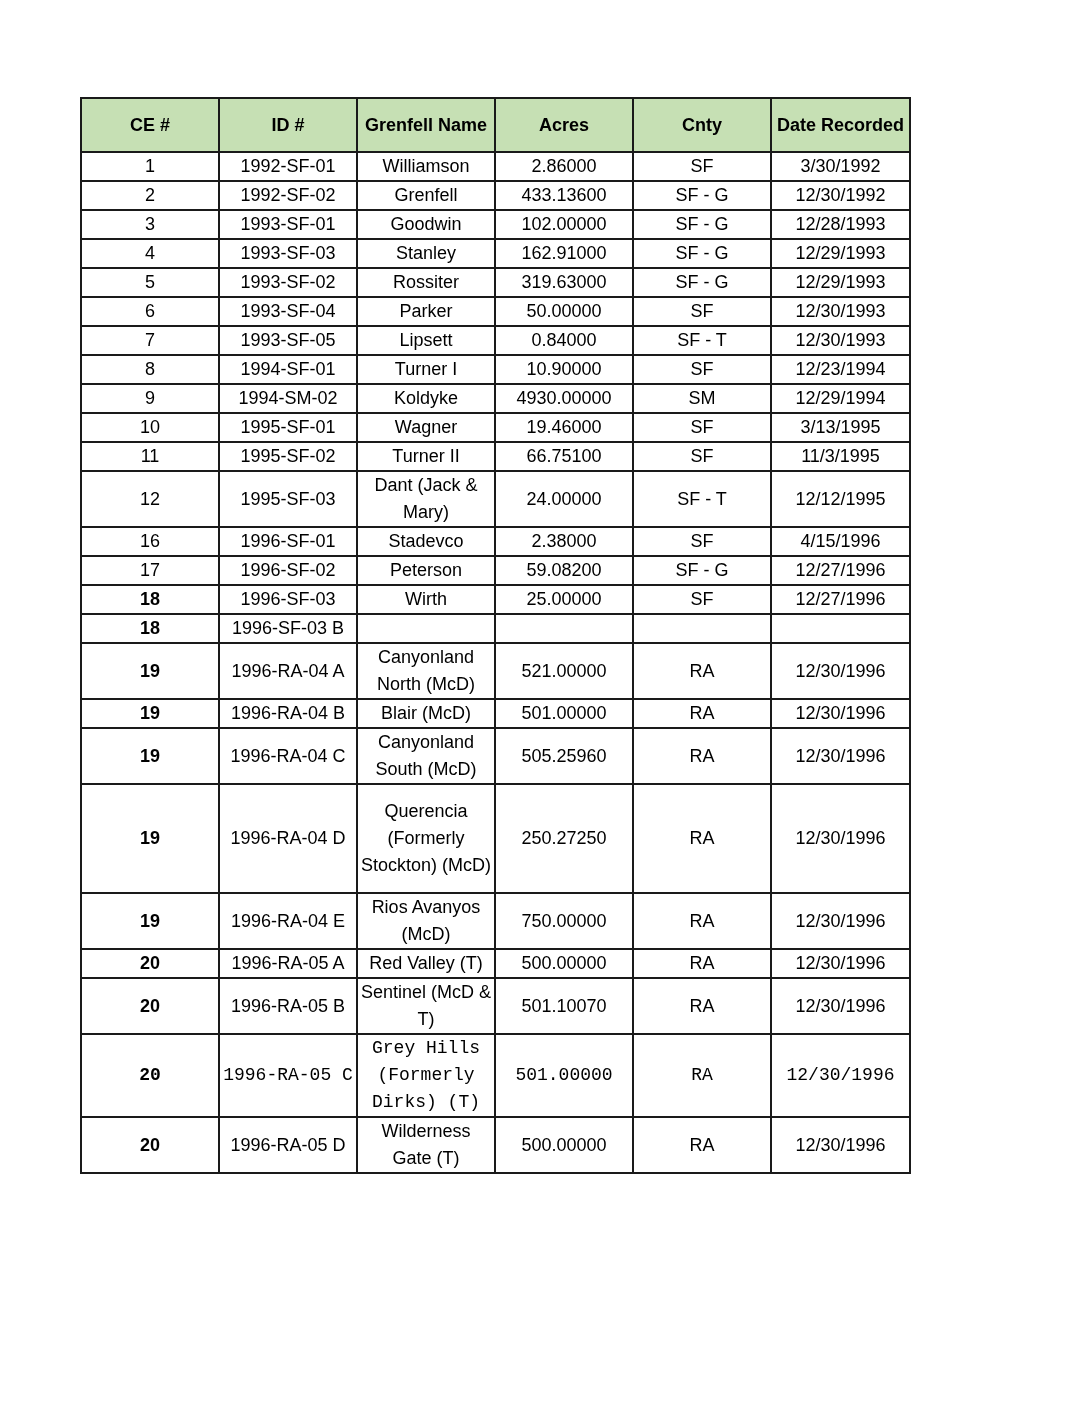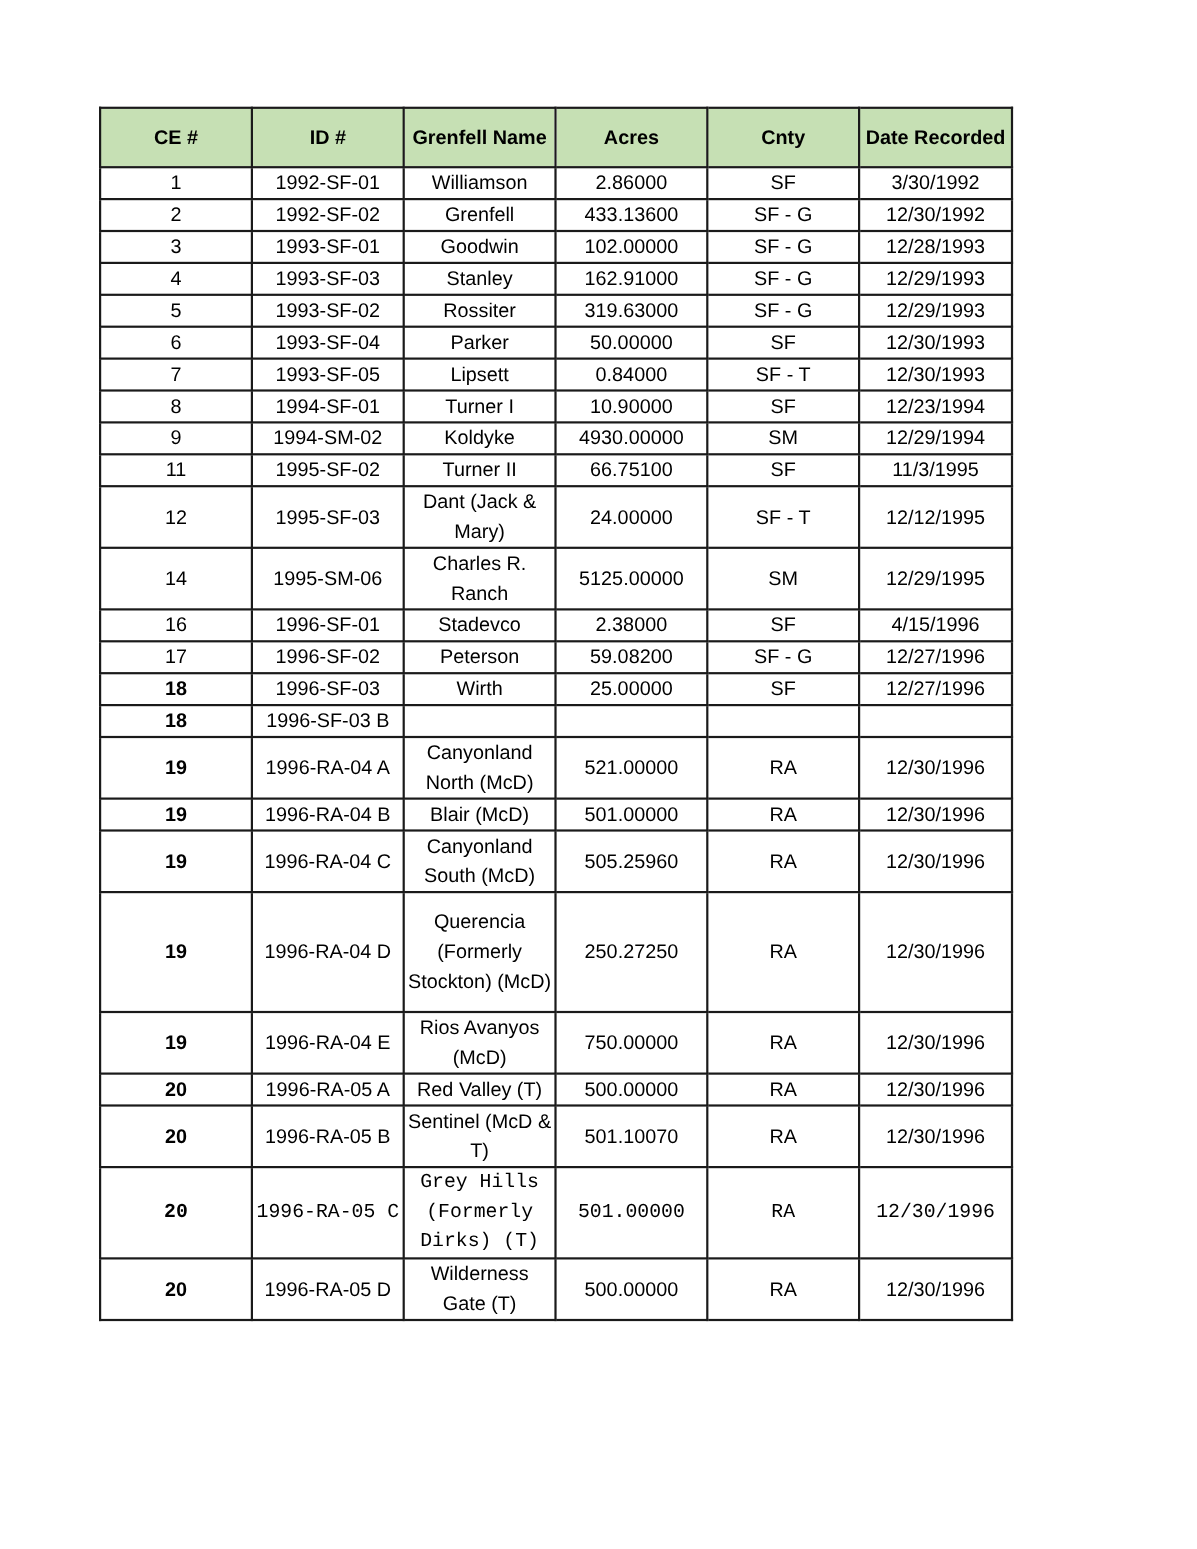--- a/index.html
+++ b/index.html
@@ -1,18 +1,18 @@
 <!DOCTYPE html>
 <html><head>
   <meta charset="utf-8">
   <style>
     html, body { margin: 0; padding: 0; background: #ffffff; }
     body { width: 1088px; height: 1408px; position: relative; overflow: hidden;
            font-family: "Liberation Sans", "DejaVu Sans", sans-serif; color: #000; }
-    #easement-table { position: absolute; left: 90px; top: 97px; border-collapse: collapse;
+    #easement-table { position: absolute; left: 80px; top: 97px; border-collapse: collapse;
            table-layout: fixed; width: 829px; padding-left: 46px; }
     #easement-table col { width: 138px; }
     #easement-table col.c-date { width: 139px; }
     #easement-table th, #easement-table td {
       border: 2px solid #1a1a1a; text-align: center; vertical-align: middle;
       font-size: 18px; line-height: 27px; padding: 0 2px; box-sizing: border-box;
       overflow: hidden;
     }
     #easement-table th { background: #c6e0b4; font-weight: bold; height: 54px; font-size: 18px; }
     #easement-table td.ce.bold { font-weight: bold; }
@@ -111,43 +111,43 @@
       </tr>
       <tr class="h1">
         <td class="ce">9</td>
         <td class="id">1994-SM-02</td>
         <td class="name">Koldyke</td>
         <td class="acres">4930.00000</td>
         <td class="cnty">SM</td>
         <td class="date">12/29/1994</td>
       </tr>
       <tr class="h1">
+        <td class="ce">10</td>
+        <td class="id">1995-SF-01</td>
+        <td class="name">Wagner</td>
+        <td class="acres">19.46000</td>
+        <td class="cnty">SF</td>
+        <td class="date">3/13/1995</td>
+      </tr>
+      <tr class="h1">
         <td class="ce">11</td>
         <td class="id">1995-SF-02</td>
         <td class="name">Turner II</td>
         <td class="acres">66.75100</td>
         <td class="cnty">SF</td>
         <td class="date">11/3/1995</td>
       </tr>
       <tr class="h2">
         <td class="ce">12</td>
         <td class="id">1995-SF-03</td>
         <td class="name">Dant (Jack &amp; Mary)</td>
         <td class="acres">24.00000</td>
         <td class="cnty">SF - T</td>
         <td class="date">12/12/1995</td>
       </tr>
-      <tr class="h2">
-        <td class="ce">14</td>
-        <td class="id">1995-SM-06</td>
-        <td class="name">Charles R. Ranch</td>
-        <td class="acres">5125.00000</td>
-        <td class="cnty">SM</td>
-        <td class="date">12/29/1995</td>
-      </tr>
       <tr class="h1">
         <td class="ce">16</td>
         <td class="id">1996-SF-01</td>
         <td class="name">Stadevco</td>
         <td class="acres">2.38000</td>
         <td class="cnty">SF</td>
         <td class="date">4/15/1996</td>
       </tr>
       <tr class="h1">
         <td class="ce">17</td>

